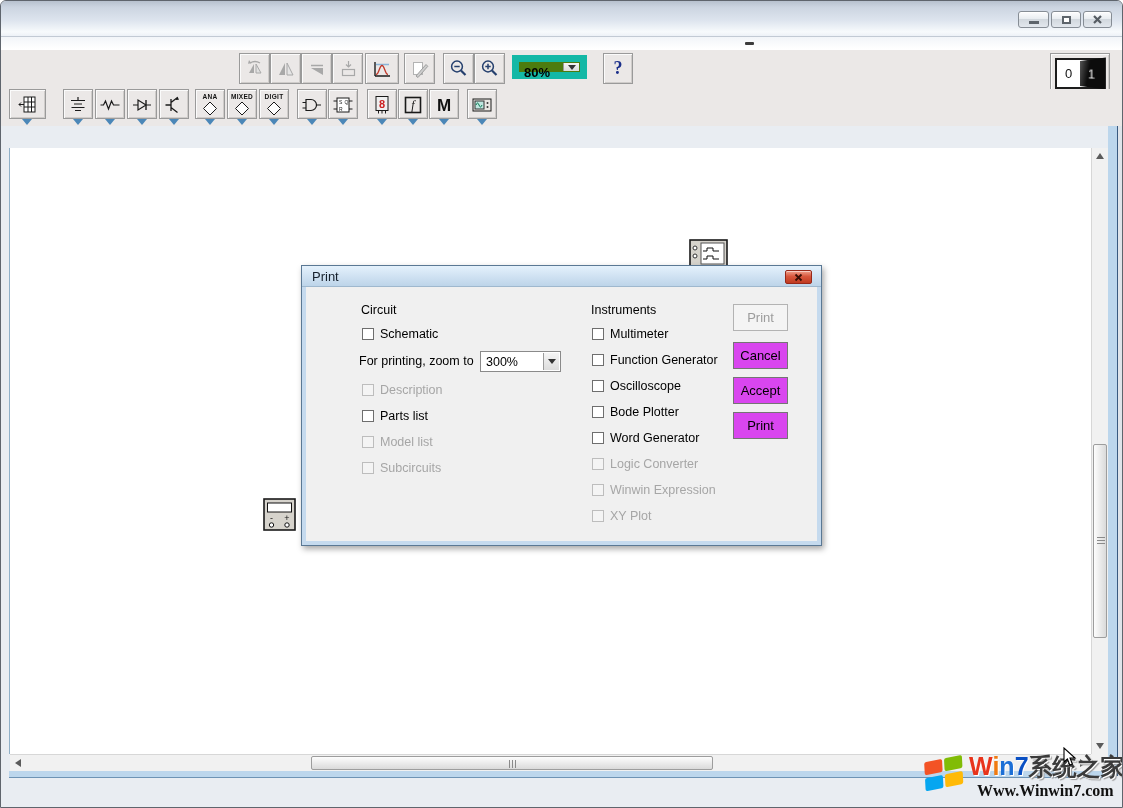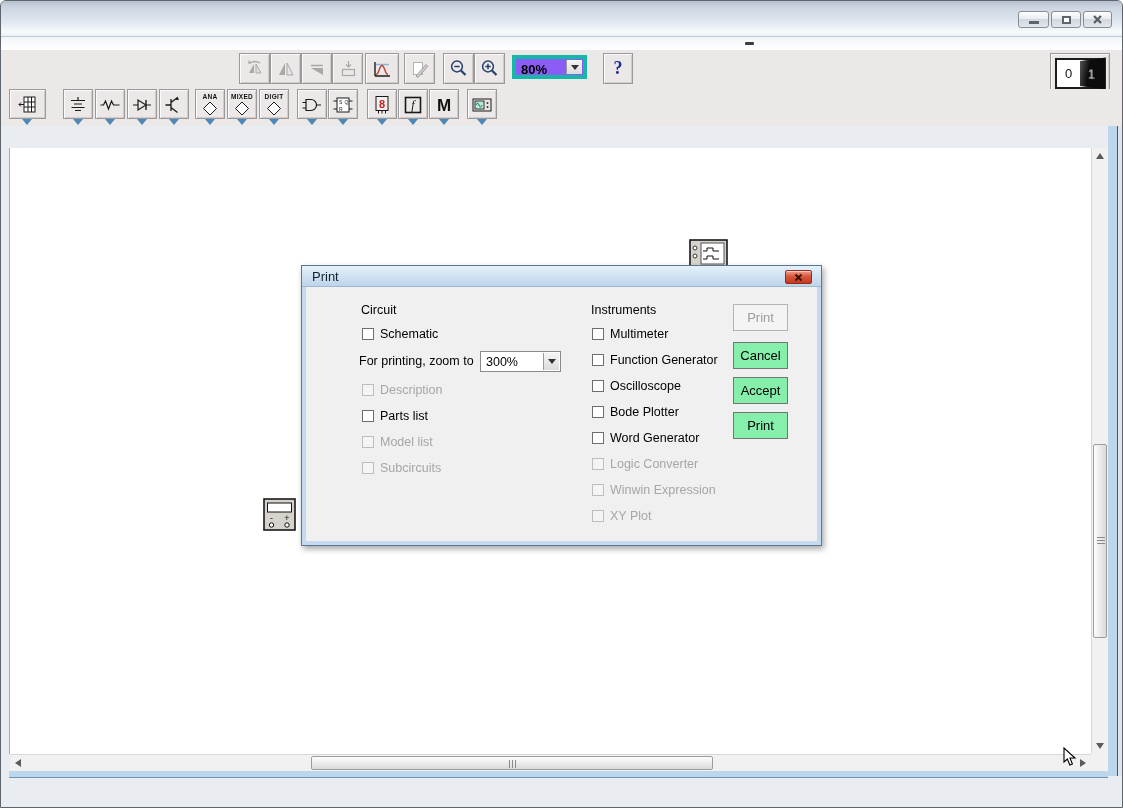--- a/index.html
+++ b/index.html
@@ -24,21 +24,21 @@
   .toolbar1{position:absolute;left:0;top:48px;width:100%;height:40px;background:#ebe8e7;border-top:1px solid #fff;}
   .toolbar2{position:absolute;left:0;top:88px;width:100%;height:37px;background:#ebe8e7;}
   .t1btn,.pb{position:absolute;background:#ebe8e7;border:1px solid #9a9a9a;
     box-shadow:inset 1px 1px 0 #fbfbfb,inset -1px -1px 0 #cfccca;
     display:flex;align-items:center;justify-content:center;}
   .t1btn{top:52px;width:31px;height:31px;}
   .pb{top:88px;width:30px;height:30px;flex-direction:column;padding-top:1px;}
   .pb-wide{width:37px;}
   .pcap{font-size:6.5px;font-weight:bold;letter-spacing:.3px;color:#111;line-height:7px;}
   .tri{position:absolute;top:118px;width:0;height:0;border:5px solid transparent;border-top:6px solid #4b87b8;border-bottom:none;}
-  .combo{position:absolute;background:#8b5cf6;border:4px solid #14b8a6;}
+  .combo{position:absolute;background:#4d7c0f;border:7px solid #14b8a6;}
   .combo .val{position:absolute;left:5px;top:3px;font-size:13px;color:#000;}
   .combo-arrow{position:absolute;right:1px;top:1px;bottom:1px;width:16px;
     background:linear-gradient(#f5f5f5,#dcdcdc);border-left:1px solid #9a9a9a;
     display:flex;align-items:center;justify-content:center;}
   .tri-down{width:0;height:0;border:4px solid transparent;border-top:5px solid #333;margin-top:4px;}
   .combo80{left:511px;top:54px;width:75px;height:24px;}
   .combo80 .val{font-weight:bold;}
   .helpbtn{left:602px;top:52px;width:30px;height:31px;font-family:"Liberation Serif",serif;
     font-weight:bold;font-size:18px;color:#1b2f8a;}
   .power-plate{position:absolute;left:1049px;top:52px;width:60px;height:41px;background:#ebe8e7;
@@ -91,21 +91,21 @@
     background:linear-gradient(#f0a18d,#d8573d 45%,#c03a20);display:flex;align-items:center;justify-content:center;
     box-shadow:inset 0 1px 0 rgba(255,255,255,.5);}
   .dlg-body{position:absolute;left:4px;right:4px;top:21px;bottom:4px;background:#f0f0f0;}
   .dhead{position:absolute;font-size:12.5px;color:#000;}
   .crow{position:absolute;height:16px;display:flex;align-items:center;gap:6px;font-size:12.5px;color:#000;}
   .cbx{width:12px;height:12px;background:#fff;border:1px solid #6e6e6e;flex:0 0 auto;}
   .dis{color:#a6a6a6;}
   .dis .cbx{border-color:#bdbdbd;background:#f4f4f4;}
   .dcombo{position:absolute;left:174px;top:64px;width:81px;height:21px;background:#fff;border:1px solid #8a8a8a;font-size:12.5px;}
   .dcombo .val{position:absolute;left:5px;top:3px;}
-  .dbtn{position:absolute;left:427px;width:55px;height:27px;background:#86efac;border:1px solid #757575;
+  .dbtn{position:absolute;left:427px;width:55px;height:27px;background:#d946ef;border:1px solid #757575;
     font-size:13px;color:#000;display:flex;align-items:center;justify-content:center;}
   .dbtn.dis-btn{border-color:#b3b3b3;background:#f4f4f4;color:#9c9c9c;}
 
   
   .statusbar{position:absolute;left:0;top:777px;width:1123px;height:23px;background:#f2f2f2;
     border-top:1px solid #fff;font-size:13px;color:#1a1a1a;}
   .sb-div{position:absolute;top:2px;bottom:2px;width:1px;background:#b0b0b0;box-shadow:1px 0 0 #fff;}
   .sb-text{position:absolute;top:4px;}
 
   
@@ -456,20 +456,32 @@
       <div class="dbtn" style="top:90px">
           <span>Accept</span>
         </div>
       <div class="dbtn" style="top:125px">
           <span>Print</span>
         </div>
     </div>
   </div>
 
 
+  <div class="watermark">
+    <div class="wm-flag">
+      <b class="pane-red"></b>
+        <b class="pane-green"></b>
+        <b class="pane-blue"></b>
+        <b class="pane-yellow"></b>
+    </div>
+    <div class="wm-line1">
+      <span class="lw">W</span><span class="li">i</span><span class="ln">n</span><span class="l7">7</span><span class="cn">系统之家</span>
+    </div>
+    <div class="wm-line2">Www.Winwin7.com</div>
+  </div>
 
   <div class="cursor">
     <svg width="14" height="20" viewBox="0 0 14 20">
       <path d="M1 1v14l3.4-3 2.4 6 2.6-1-2.4-6H12z" fill="#fff" stroke="#000" stroke-width="1.1"></path>
     </svg>
   </div>
 
 </div>
 
 </body></html>

